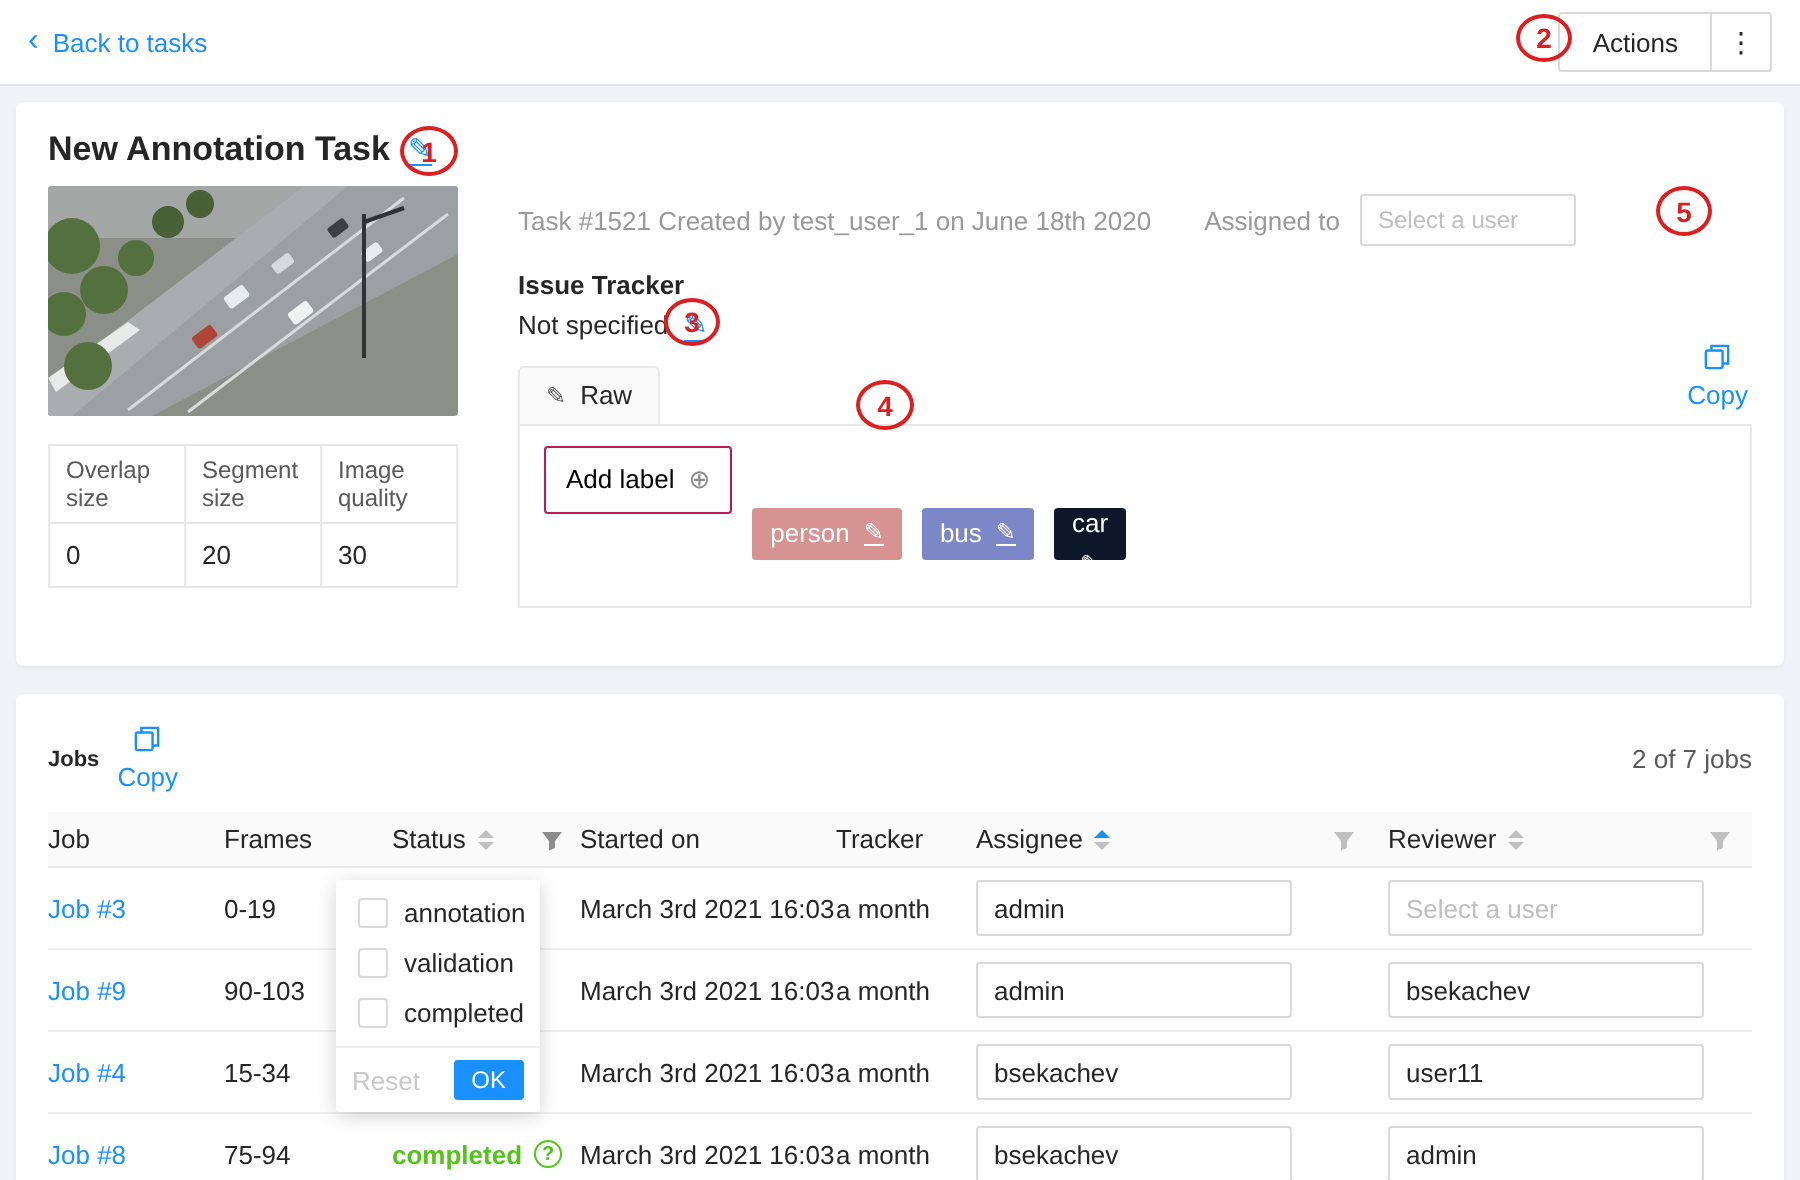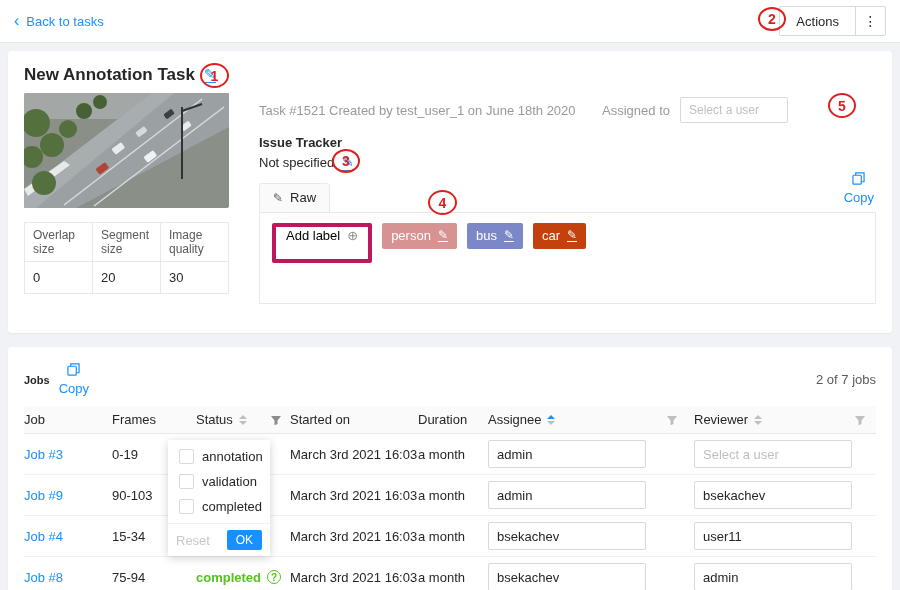--- a/index.html
+++ b/index.html
@@ -56,26 +56,26 @@
   .tabs-row { display:flex; align-items:flex-end; position:relative; }
   .tab { height:30px; display:flex; align-items:center; gap:7px; padding:0 13px;
     border:1px solid #e8e8e8; border-radius:3px 3px 0 0; background:#fafafa;
     margin-right:3px; margin-bottom:-1px; cursor:pointer; }
   .tab.active { background:#fff; border-bottom-color:#fff; font-weight:700; position:relative; z-index:2; }
   .tab-icon { color:#595959; font-size:12px; display:flex; }
   .copy-link { position:absolute; right:2px; bottom:7px; display:flex; align-items:center;
     gap:5px; color:#1890ff; cursor:pointer;flex-direction:column; }
   .tab-content { border:1px solid #e8e8e8; height:92px; padding:10px 12px;
     display:flex; align-items:flex-start; gap:10px; }
-  .add-label-btn { height:27px; background:#fff; border:4px solid #be185d; border-radius:2px;
-    display:flex; align-items:flex-end; gap:7px; padding:16px 10px; font-size:13px;
+  .add-label-btn { height:27px; background:#fff; border:1px solid #be185d; border-radius:2px;
+    display:flex; align-items:center; gap:7px; padding:16px 10px; font-size:13px;
     font-family:inherit; cursor:pointer; }
   .plus-icon { color:#8c8c8c; font-size:13px; }
   .chip { height:26px; border-radius:2px; display:flex; align-items:center; gap:7px;
-    padding:0 9px; color:#fff; cursor:pointer; }
+    padding:0 9px; color:#fff; cursor:pointer;margin-top:31px; }
   .chip .edit-icon { color:#fff; border-bottom-color:#fff; font-size:12px; }
 
   
   .jobs-header { display:flex; justify-content:space-between; align-items:center; margin:4px 0 10px; }
   .jobs-title-group { display:flex; align-items:center; gap:9px; }
   .jobs-title { font-size:11px; font-weight:700; }
   .jobs-count { color:#595959; }
   .jrow { display:grid; grid-template-columns:88px 84px 94px 128px 70px 178px 28px 160px 22px;
     align-items:center; height:41px; border-bottom:1px solid #f0f0f0; }
   .jrow.jhead { height:28px; background:#fafafa; border-bottom:1px solid #e8e8e8; }
@@ -222,21 +222,21 @@
             <span class="plus-icon">⊕</span>
           </button>
           <div class="chip" style="background: rgb(215, 146, 146);">
             <span>person</span>
             <span class="edit-icon">✎</span>
           </div>
           <div class="chip" style="background: rgb(123, 135, 198);">
             <span>bus</span>
             <span class="edit-icon">✎</span>
           </div>
-          <div class="chip" style="background: #c2410c;">
+          <div class="chip" style="background: #0f172a; flex-direction: column;">
             <span>car</span>
             <span class="edit-icon">✎</span>
           </div>
         </div>
       </div>
     </div>
   </div>
 </div>
 
 <div class="card jobs-card">
@@ -270,21 +270,21 @@
       <span class="funnel" style="margin-left:auto;margin-right:8px;">
         <svg width="12" height="12" viewBox="0 0 12 12">
             <path d="M1 2h10L7.5 6.5V10l-3 1.2V6.5L1 2z" fill="#8c8c8c"></path>
           </svg>
       </span>
     </div>
     <div class="hcell">
         <span>Started on</span>
       </div>
     <div class="hcell">
-        <span>Duration</span>
+        <span>Tracker</span>
       </div>
     <div class="hcell">
       <span>Assignee</span>
       <span class="sorter active">
           <span class="c-up"></span>
           <span class="c-down"></span>
         </span>
     </div>
     <div class="hcell">
       <span class="funnel">

